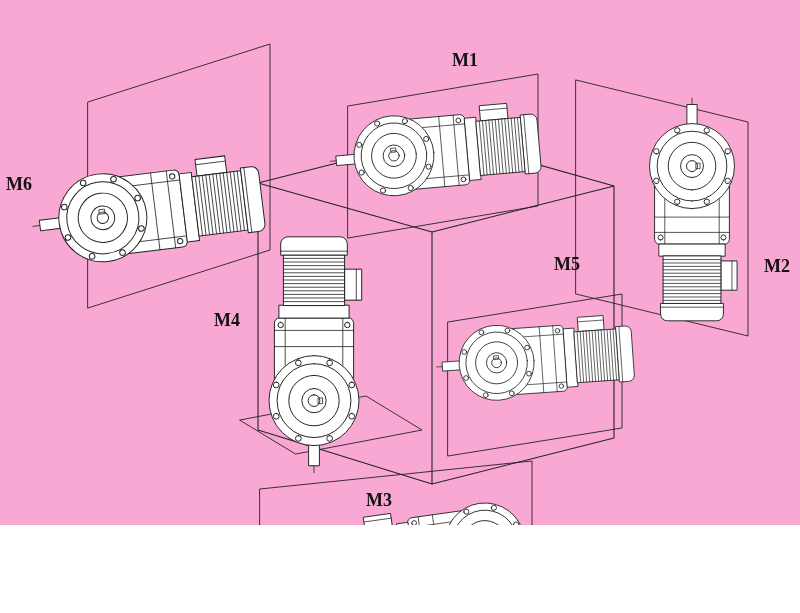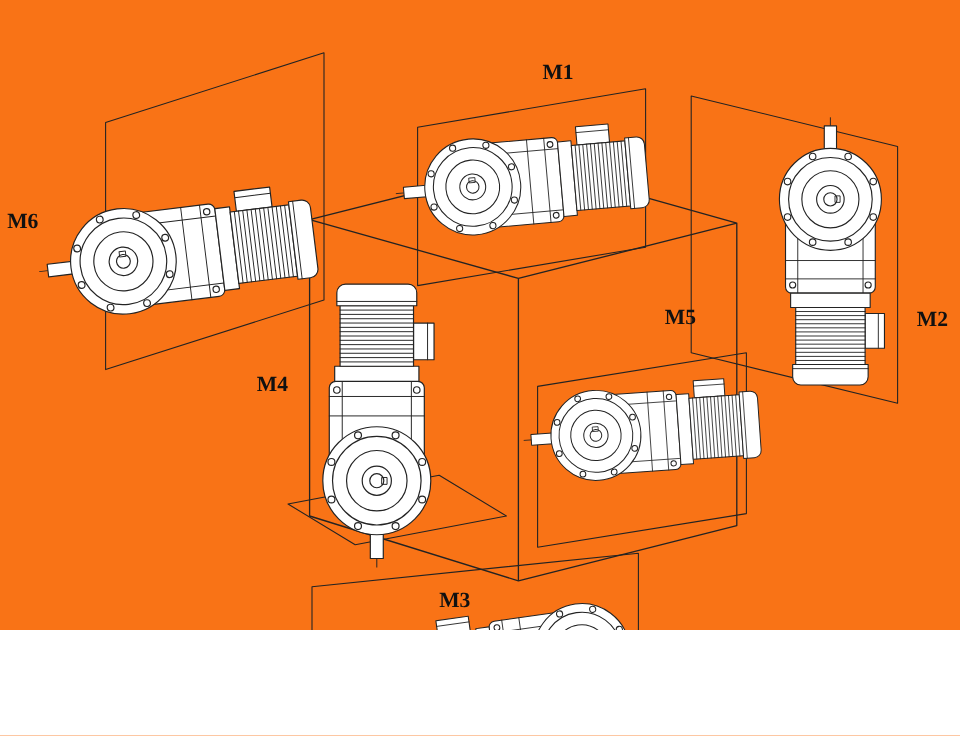--- a/index.html
+++ b/index.html
@@ -1,19 +1,19 @@
 <!DOCTYPE html>
 <html><head>
 <meta charset="utf-8">
 <style>
   html,body{margin:0;padding:0;background:#fff;}
   #stage{
     position:relative;
     width:800px;height:525px;
-    background:#f97316;
+    background:#f9a8d4;
     overflow:hidden;
     font-family:"Liberation Serif", serif;
   }
   svg{display:block;}
   .draw{stroke:#232323;stroke-width:1.1;fill:none;stroke-linejoin:round;stroke-linecap:round;}
   .solid{fill:#ffffff;}
   .thin{stroke-width:0.9;}
   .lbl{font-family:"Liberation Serif", serif;font-weight:bold;font-size:18px;fill:#111111;}
 </style>
 </head>

